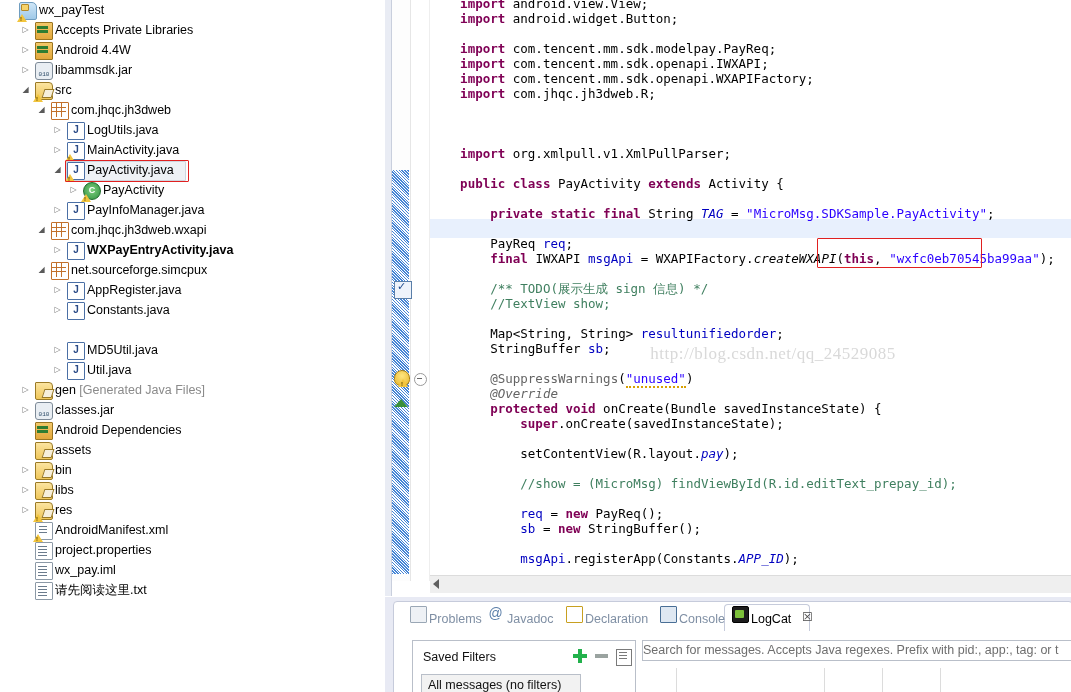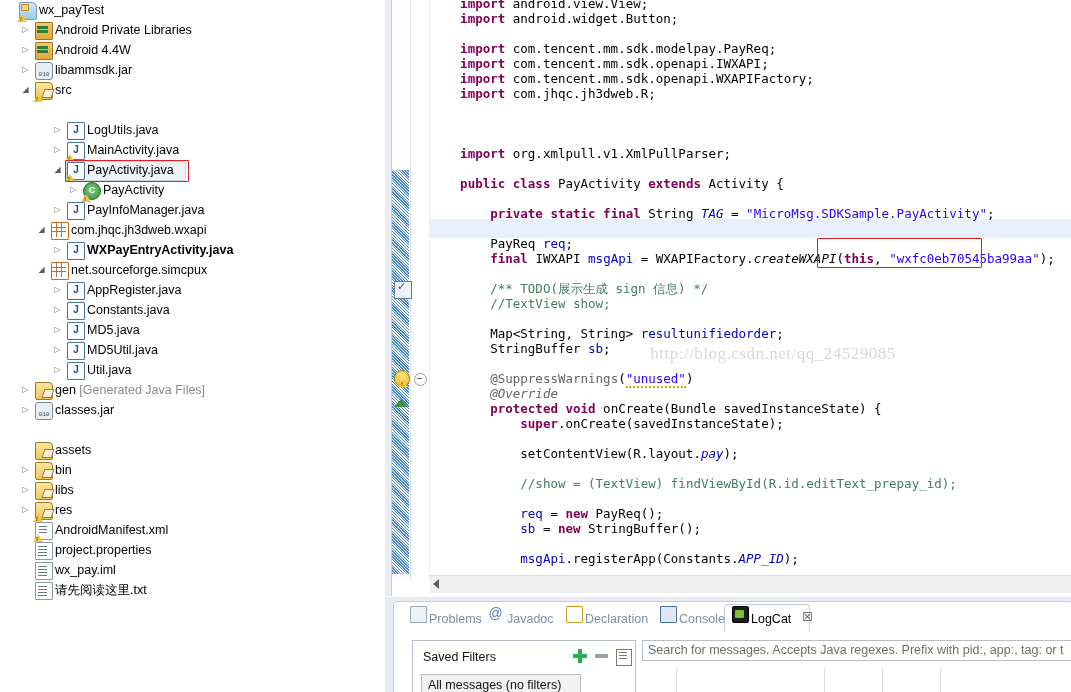--- a/index.html
+++ b/index.html
@@ -167,21 +167,21 @@
   .plus:after{left:0;top:5px;width:14px;height:4px;}
   .minus{width:13px;height:4px;background:#9aa3a0;top:13px;}
   .editf{width:14px;height:15px;background:#fff;border:1px solid #7a7a7a;}
   .editf:after{content:"";position:absolute;left:2px;top:2px;width:8px;height:1px;
     background:#7a7a7a;box-shadow:0 3px 0 #7a7a7a,0 6px 0 #7a7a7a;}
   #allMsgBtn{position:absolute;left:8px;top:33px;width:160px;height:20px;
     background:#f2f2f2;border:1px solid #b9bfc9;font-size:12.5px;color:#111;
     line-height:20px;padding-left:6px;box-sizing:border-box;white-space:nowrap;}
   #searchInput{position:absolute;left:248px;top:38px;width:430px;height:21px;
     background:#fff;border:1px solid #b9bfc9;box-sizing:border-box;
-    font-size:12.5px;color:#6e6e6e;line-height:19px;padding-left:5px;white-space:nowrap;
+    font-size:12.5px;color:#6e6e6e;line-height:19px;white-space:nowrap;
     overflow:hidden;}
   #tableHdr{position:absolute;left:248px;top:66px;width:430px;height:26px;background:#fff;}
   .colsep{position:absolute;top:0;width:1px;height:26px;background:#dcdcdc;}
 </style>
 </head>
 <body>
 
 <div id="root">
 
   <div id="explorer">
@@ -191,21 +191,21 @@
             <span class="warn"></span>
           </span>
         </span>
         <span class="lbl" style="left: 39px;">wx_payTest</span>
       </div>
       <div class="trow" style="top: 20px; position: absolute; left: 0px; right: 0px;">
         <span class="arrow closed" style="left: 20px;"></span>
         <span class="ico" style="left: 35px;">
           <span class="ic ic-lib"></span>
         </span>
-        <span class="lbl" style="left: 55px;">Android Private Libraries</span>
+        <span class="lbl" style="left: 55px;">Accepts Private Libraries</span>
       </div>
       <div class="trow" style="top: 40px; position: absolute; left: 0px; right: 0px;">
         <span class="arrow closed" style="left: 20px;"></span>
         <span class="ico" style="left: 35px;">
           <span class="ic ic-lib"></span>
         </span>
         <span class="lbl" style="left: 55px;">Android 4.4W</span>
       </div>
       <div class="trow" style="top: 80px; position: absolute; left: 0px; right: 0px;">
         <span class="arrow open" style="left: 20px;"></span>
@@ -215,20 +215,27 @@
           </span>
         </span>
         <span class="lbl" style="left: 55px;">src</span>
       </div>
       <div class="trow" style="top: 60px; position: absolute; left: 0px; right: 0px;">
         <span class="arrow closed" style="left: 20px;"></span>
         <span class="ico" style="left: 35px;">
           <span class="ic ic-jar"></span>
         </span>
         <span class="lbl" style="left: 55px;">libammsdk.jar</span>
+      </div>
+      <div class="trow" style="top: 100px; position: absolute; left: 0px; right: 0px;">
+        <span class="arrow open" style="left: 36px;"></span>
+        <span class="ico" style="left: 51px;">
+          <span class="ic ic-pkg"></span>
+        </span>
+        <span class="lbl" style="left: 71px;">com.jhqc.jh3dweb</span>
       </div>
       <div class="trow" style="top: 120px; position: absolute; left: 0px; right: 0px;">
         <span class="arrow closed" style="left: 52px;"></span>
         <span class="ico" style="left: 67px;">
           <span class="ic ic-java"></span>
         </span>
         <span class="lbl" style="left: 87px;">LogUtils.java</span>
       </div>
       <div class="trow" style="top: 140px; position: absolute; left: 0px; right: 0px;">
         <span class="arrow closed" style="left: 52px;"></span>
@@ -294,27 +301,20 @@
         </span>
         <span class="lbl" style="left: 87px;">AppRegister.java</span>
       </div>
       <div class="trow" style="top: 300px; position: absolute; left: 0px; right: 0px;">
         <span class="arrow closed" style="left: 52px;"></span>
         <span class="ico" style="left: 67px;">
           <span class="ic ic-java"></span>
         </span>
         <span class="lbl" style="left: 87px;">Constants.java</span>
       </div>
-      <div class="trow" style="top: 320px; position: absolute; left: 0px; right: 0px;">
-        <span class="arrow closed" style="left: 52px;"></span>
-        <span class="ico" style="left: 67px;">
-          <span class="ic ic-java"></span>
-        </span>
-        <span class="lbl" style="left: 87px;">MD5.java</span>
-      </div>
       <div class="trow" style="top: 340px; position: absolute; left: 0px; right: 0px;">
         <span class="arrow closed" style="left: 52px;"></span>
         <span class="ico" style="left: 67px;">
           <span class="ic ic-java"></span>
         </span>
         <span class="lbl" style="left: 87px;">MD5Util.java</span>
       </div>
       <div class="trow" style="top: 360px; position: absolute; left: 0px; right: 0px;">
         <span class="arrow closed" style="left: 52px;"></span>
         <span class="ico" style="left: 67px;">
@@ -328,20 +328,26 @@
           <span class="ic ic-folder"></span>
         </span>
         <span class="lbl" style="left: 55px;">gen<span class="sub"> [Generated Java Files]</span></span>
       </div>
       <div class="trow" style="top: 400px; position: absolute; left: 0px; right: 0px;">
         <span class="arrow closed" style="left: 20px;"></span>
         <span class="ico" style="left: 35px;">
           <span class="ic ic-jar"></span>
         </span>
         <span class="lbl" style="left: 55px;">classes.jar</span>
+      </div>
+      <div class="trow" style="top: 420px; position: absolute; left: 0px; right: 0px;">
+        <span class="ico" style="left: 35px;">
+          <span class="ic ic-lib"></span>
+        </span>
+        <span class="lbl" style="left: 55px;">Android Dependencies</span>
       </div>
       <div class="trow" style="top: 440px; position: absolute; left: 0px; right: 0px;">
         <span class="ico" style="left: 35px;">
           <span class="ic ic-folder"></span>
         </span>
         <span class="lbl" style="left: 55px;">assets</span>
       </div>
       <div class="trow" style="top: 460px; position: absolute; left: 0px; right: 0px;">
         <span class="arrow closed" style="left: 20px;"></span>
         <span class="ico" style="left: 35px;">
@@ -422,21 +428,21 @@
           <div class="cl" style="top: 251px;">        <span class="kw">final</span> IWXAPI <span class="fld">msgApi</span> = WXAPIFactory.<span class="stcm">createWXAPI</span>(<span class="kw">this</span>, <span class="str">"wxfc0eb70545ba99aa"</span>);</div>
           <div class="cl" style="top: 281px;">        <span class="cmt">/** TODO(展示生成 sign 信息) */</span></div>
           <div class="cl" style="top: 296px;">        <span class="cmt">//TextView show;</span></div>
           <div class="cl" style="top: 326px;">        Map&lt;String, String&gt; <span class="fld">resultunifiedorder</span>;</div>
           <div class="cl" style="top: 341px;">        StringBuffer <span class="fld">sb</span>;</div>
           <div class="cl" style="top: 371px;">        <span class="ann">@SuppressWarnings</span>(<span class="str u-warn">"unused"</span>)</div>
           <div class="cl" style="top: 386px; font-style: italic;">        <span class="ann">@Override</span></div>
           <div class="cl" style="top: 401px;">        <span class="kw">protected void</span> onCreate(Bundle savedInstanceState) {</div>
           <div class="cl" style="top: 416px;">            <span class="kw">super</span>.onCreate(savedInstanceState);</div>
           <div class="cl" style="top: 446px;">            setContentView(R.layout.<span class="stc">pay</span>);</div>
-          <div class="cl" style="top: 476px;">            <span class="cmt">//show = (TextView) findViewById(R.id.editText_prepay_id);</span></div>
+          <div class="cl" style="top: 476px;">            <span class="cmt">//show = (MicroMsg) findViewById(R.id.editText_prepay_id);</span></div>
           <div class="cl" style="top: 506px;">            <span class="fld">req</span> = <span class="kw">new</span> PayReq();</div>
           <div class="cl" style="top: 521px;">            <span class="fld">sb</span> = <span class="kw">new</span> StringBuffer();</div>
           <div class="cl" style="top: 551px;">            <span class="fld">msgApi</span>.registerApp(Constants.<span class="stc">APP_ID</span>);</div>
         </div>
       <div id="watermark">http://blog.csdn.net/qq_24529085</div>
 
       <div class="redbox" style="left:387px;top:238px;width:163px;height:28px;"></div>
     </div>
 
     <div id="hscroll">

